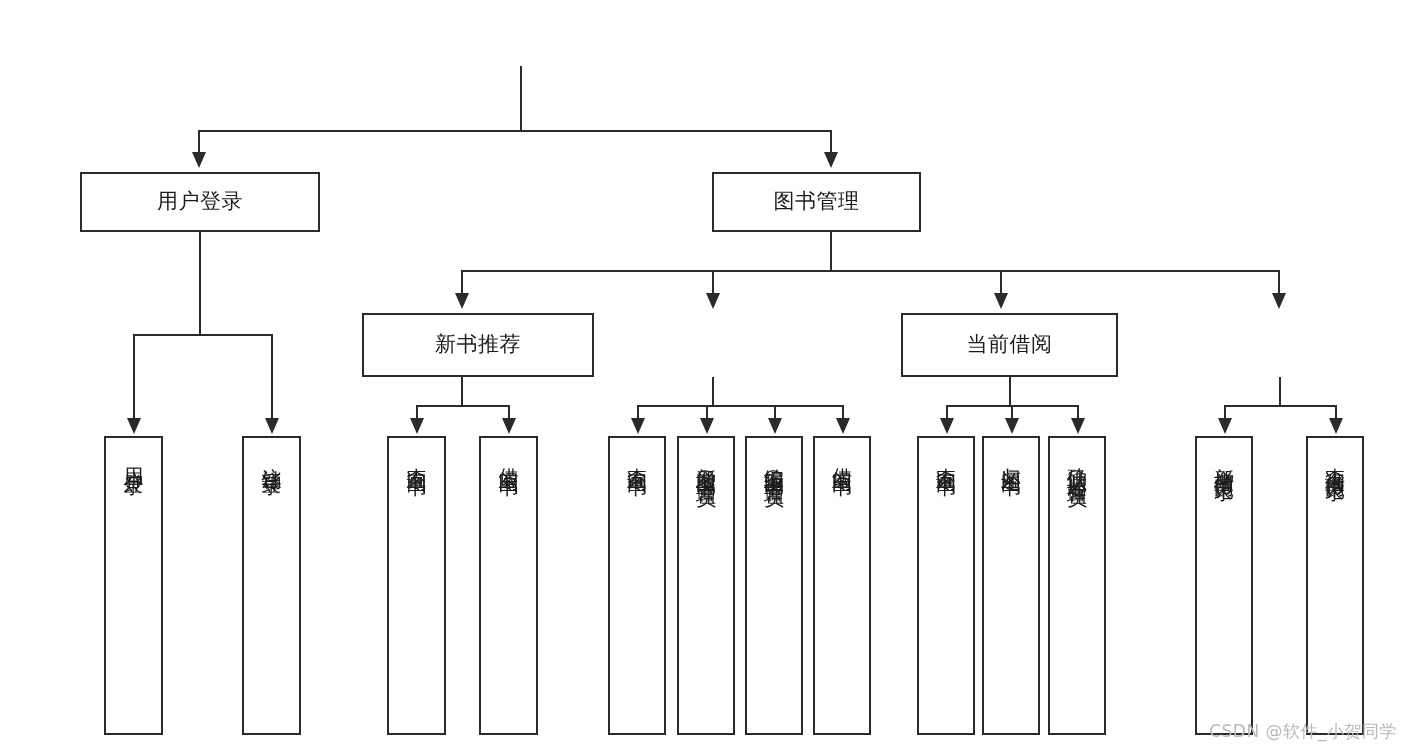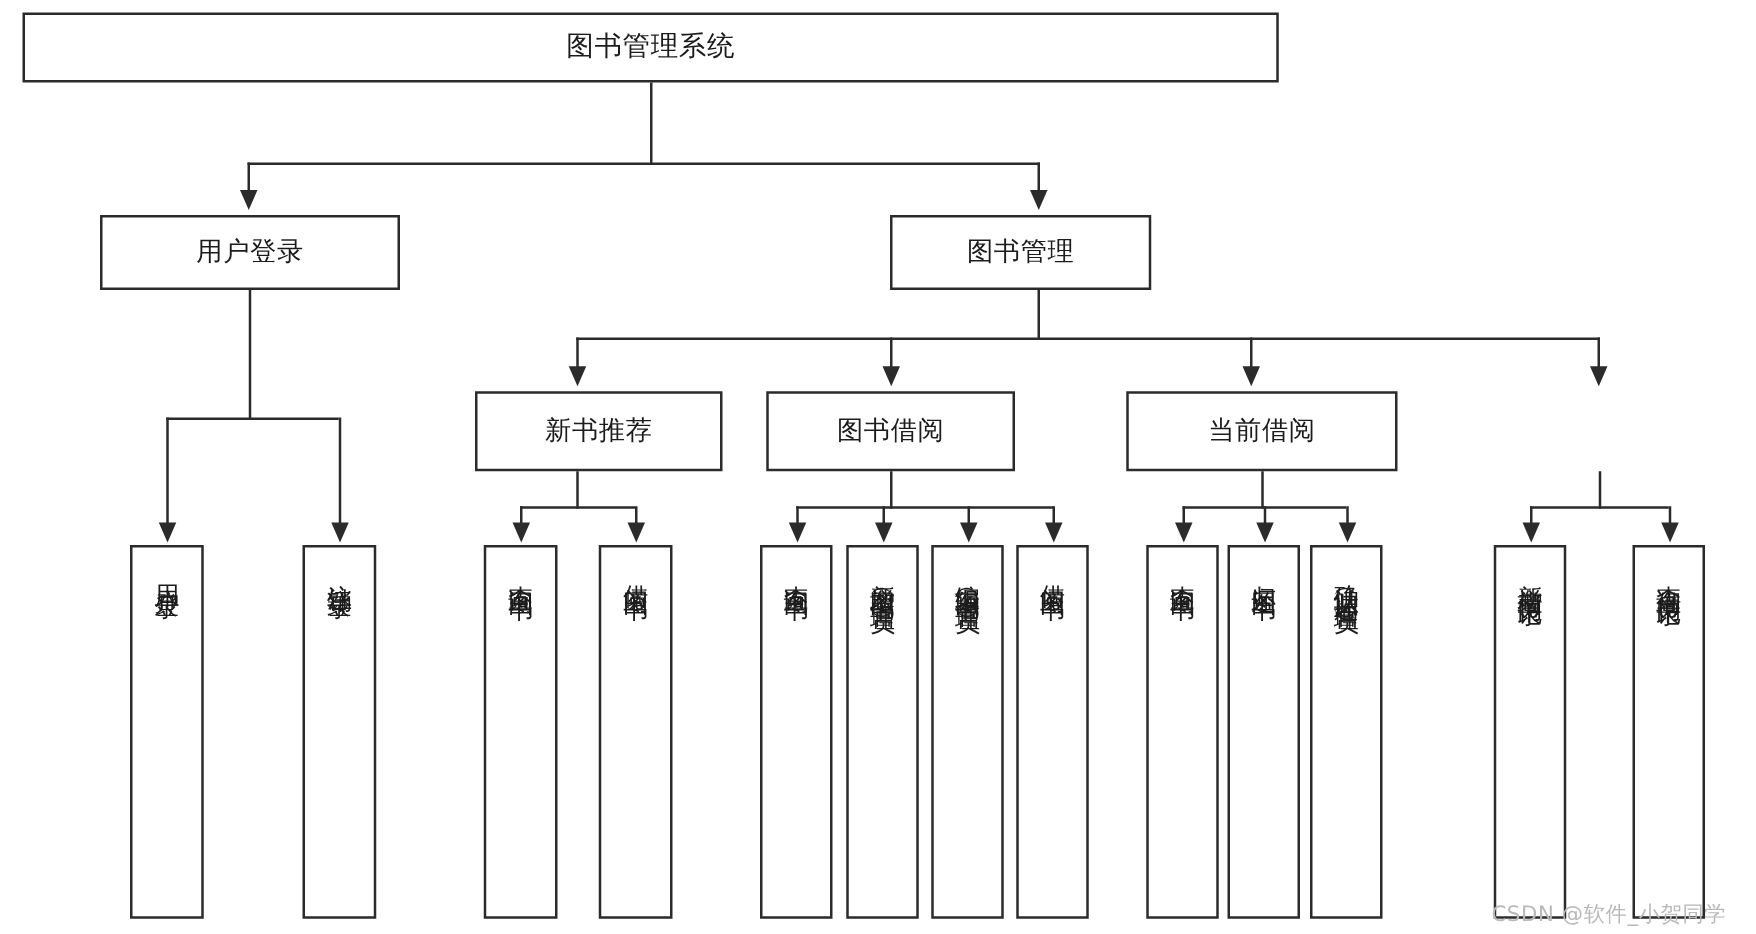--- a/index.html
+++ b/index.html
@@ -63,37 +63,34 @@
     position: absolute;
     width: 0;
     height: 0;
     border-left: 7px solid transparent;
     border-right: 7px solid transparent;
     border-top: 16px solid #2b2b2b;
   }
   
   #watermark {
     position: absolute;
-    right: 24px;
+    right: 8px;
     bottom: 4px;
     font-size: 17px;
     color: #b9b9b9;
     letter-spacing: 0.5px;
     user-select: none;
     white-space: nowrap;
   }
 </style>
 </head>
 <body>
 
 <div id="canvas">
 
-  <div class="node node-root node-h" style="left:18px; top:10px; width:1005px; height:56px;">
-    <span>图书管理系统</span>
-  </div>
 
   <div class="lineV" style="left:520px; top:66px; height:65px;"></div>
 
   <div class="lineH" style="left:198px; top:130px; width:634px;"></div>
   <div class="lineV" style="left:198px; top:130px; height:24px;"></div>
   <div class="arrow" style="left:192px; top:152px;"></div>
   <div class="lineV" style="left:830px; top:130px; height:24px;"></div>
   <div class="arrow" style="left:824px; top:152px;"></div>
 
   <div class="node node-h" style="left:80px; top:172px; width:240px; height:60px;">
@@ -114,25 +111,22 @@
   <div class="lineH" style="left:461px; top:270px; width:819px;"></div>
   <div class="lineV" style="left:461px; top:270px; height:25px;"></div>
   <div class="arrow" style="left:455px; top:293px;"></div>
   <div class="lineV" style="left:712px; top:270px; height:25px;"></div>
   <div class="arrow" style="left:706px; top:293px;"></div>
   <div class="lineV" style="left:1000px; top:270px; height:25px;"></div>
   <div class="arrow" style="left:994px; top:293px;"></div>
   <div class="lineV" style="left:1278px; top:270px; height:25px;"></div>
   <div class="arrow" style="left:1272px; top:293px;"></div>
 
-  <div class="node node-h" style="left:380px; top:313px; width:198px; height:64px;">
+  <div class="node node-h" style="left:362px; top:313px; width:232px; height:64px;">
     <span>新书推荐</span>
-  </div>
-  <div class="node node-h" style="left:613px; top:313px; width:199px; height:64px;">
-    <span>图书借阅</span>
   </div>
   <div class="node node-h" style="left:901px; top:313px; width:217px; height:64px;">
     <span>当前借阅</span>
   </div>
 
   <div class="lineV" style="left:461px; top:377px; height:30px;"></div>
   <div class="lineH" style="left:416px; top:405px; width:92px;"></div>
   <div class="lineV" style="left:416px; top:405px; height:15px;"></div>
   <div class="arrow" style="left:410px; top:418px;"></div>
   <div class="lineV" style="left:508px; top:405px; height:15px;"></div>

